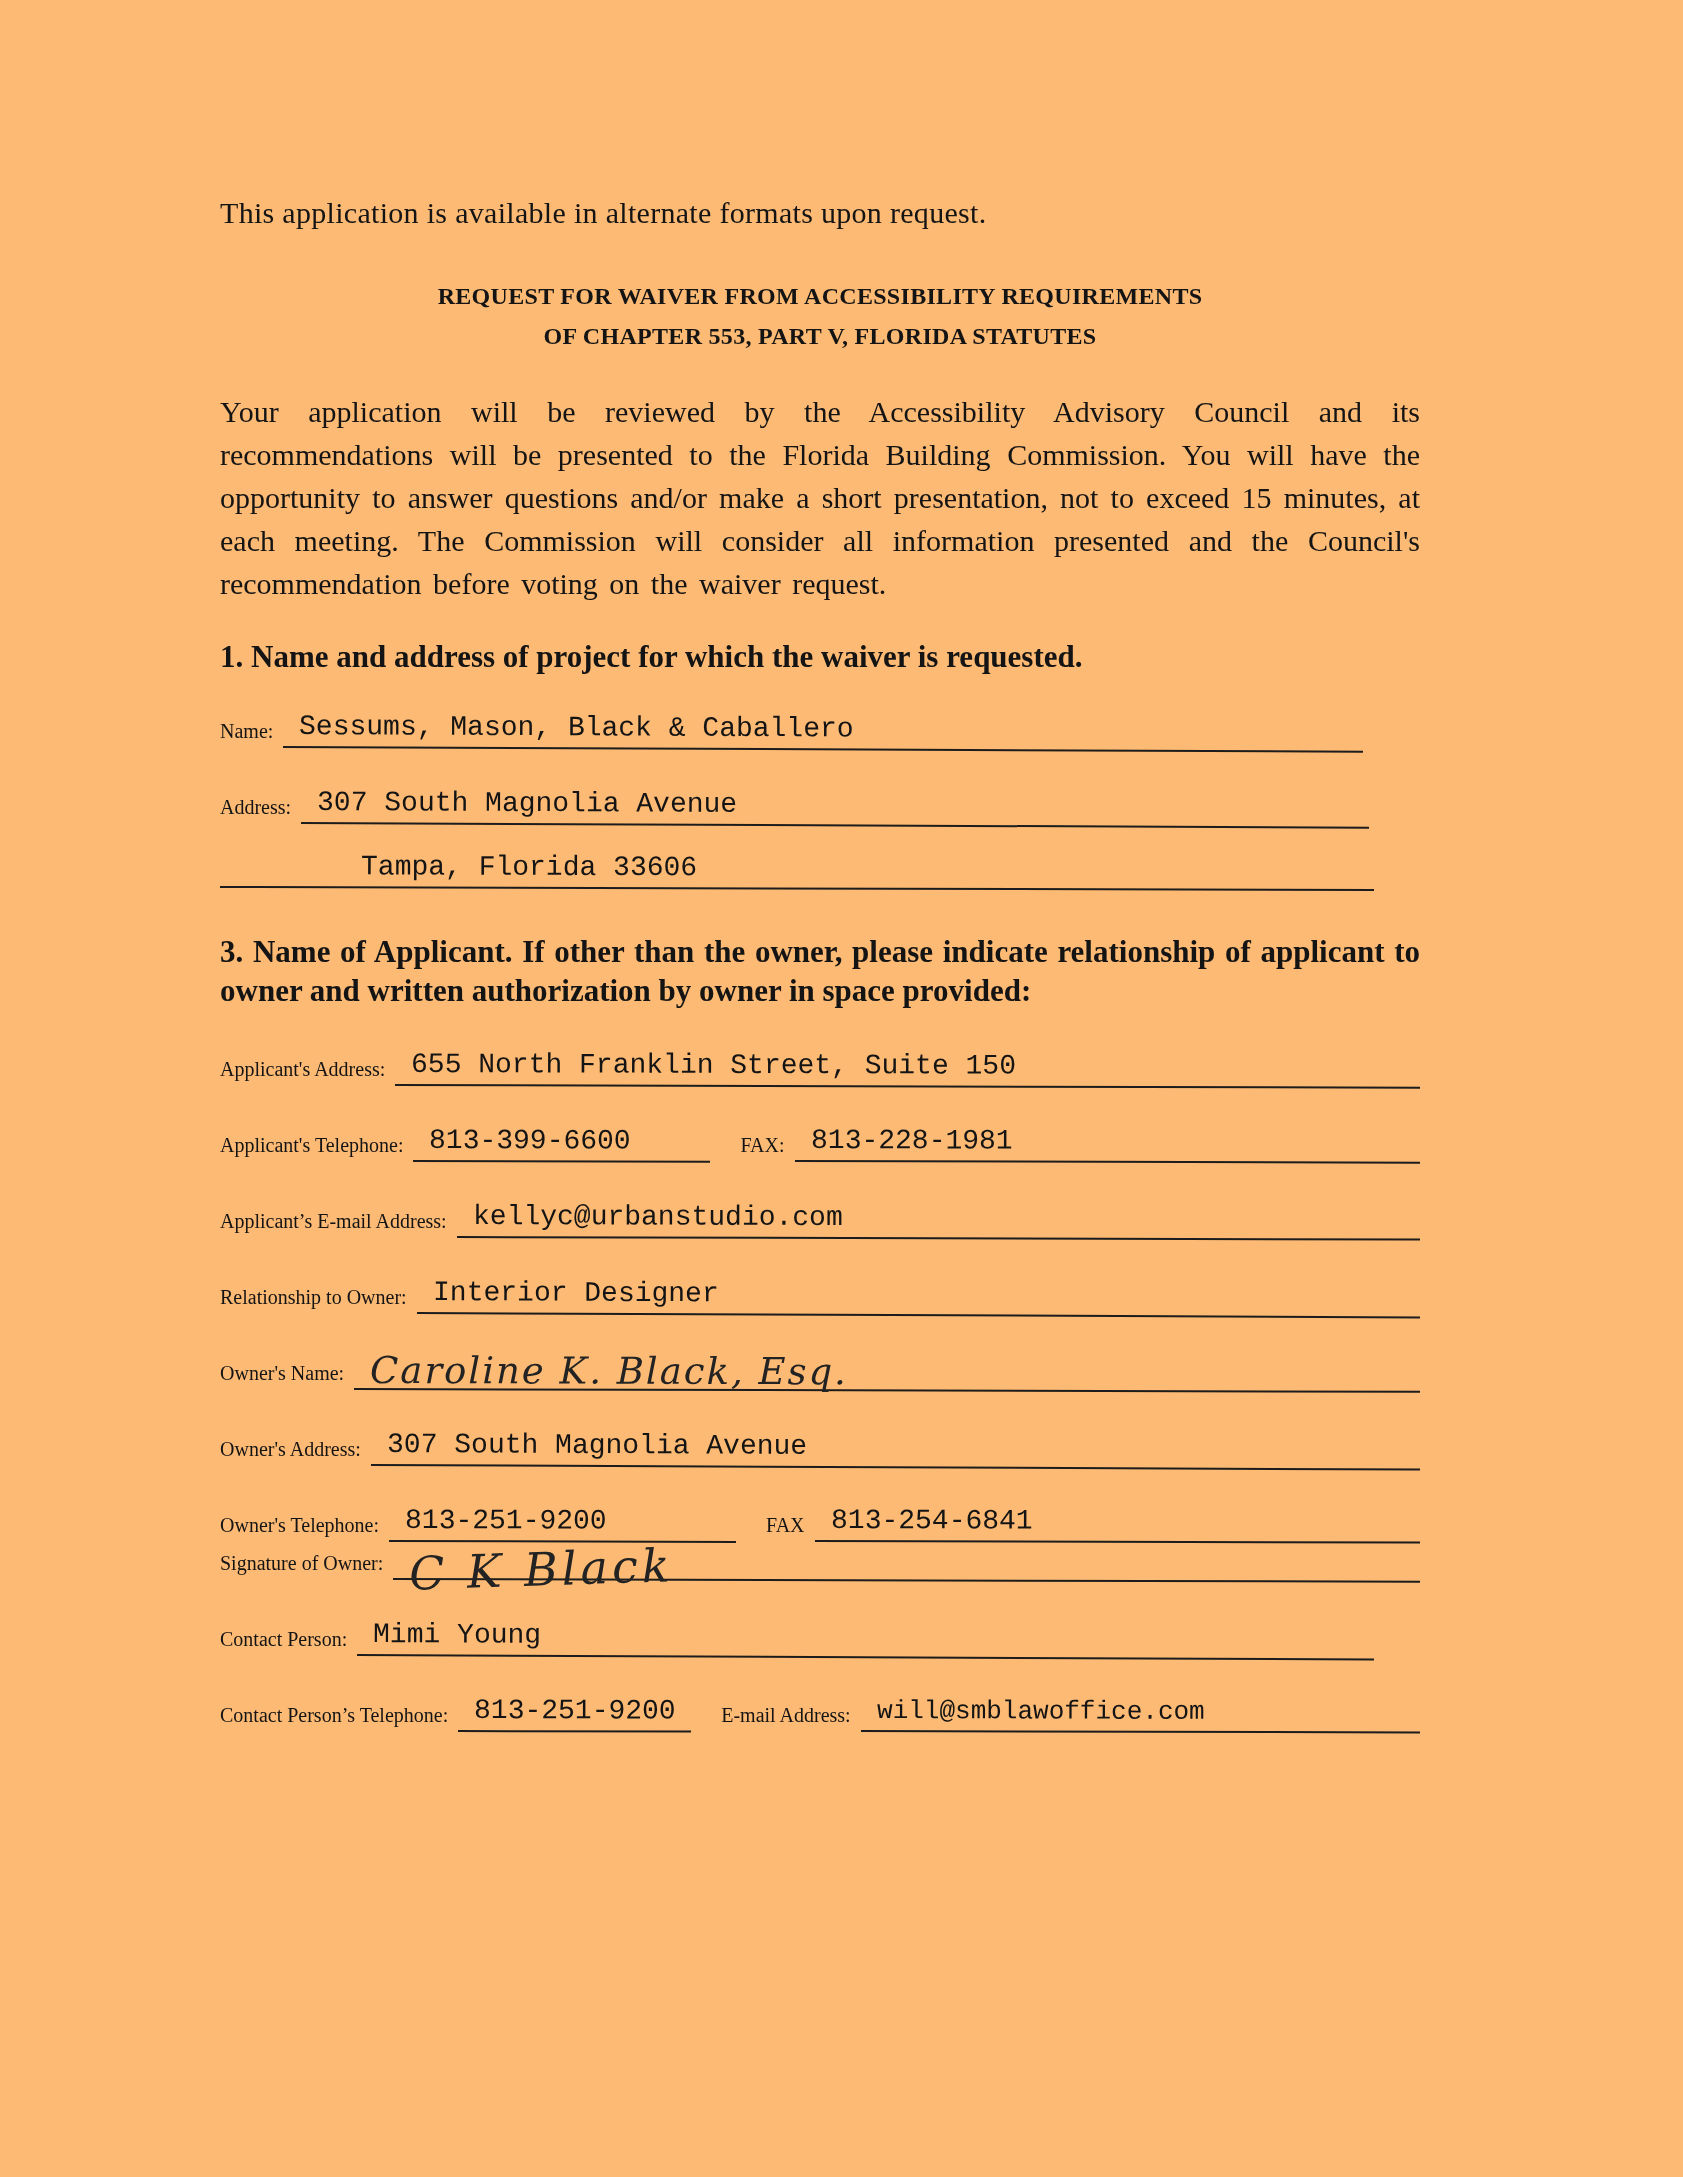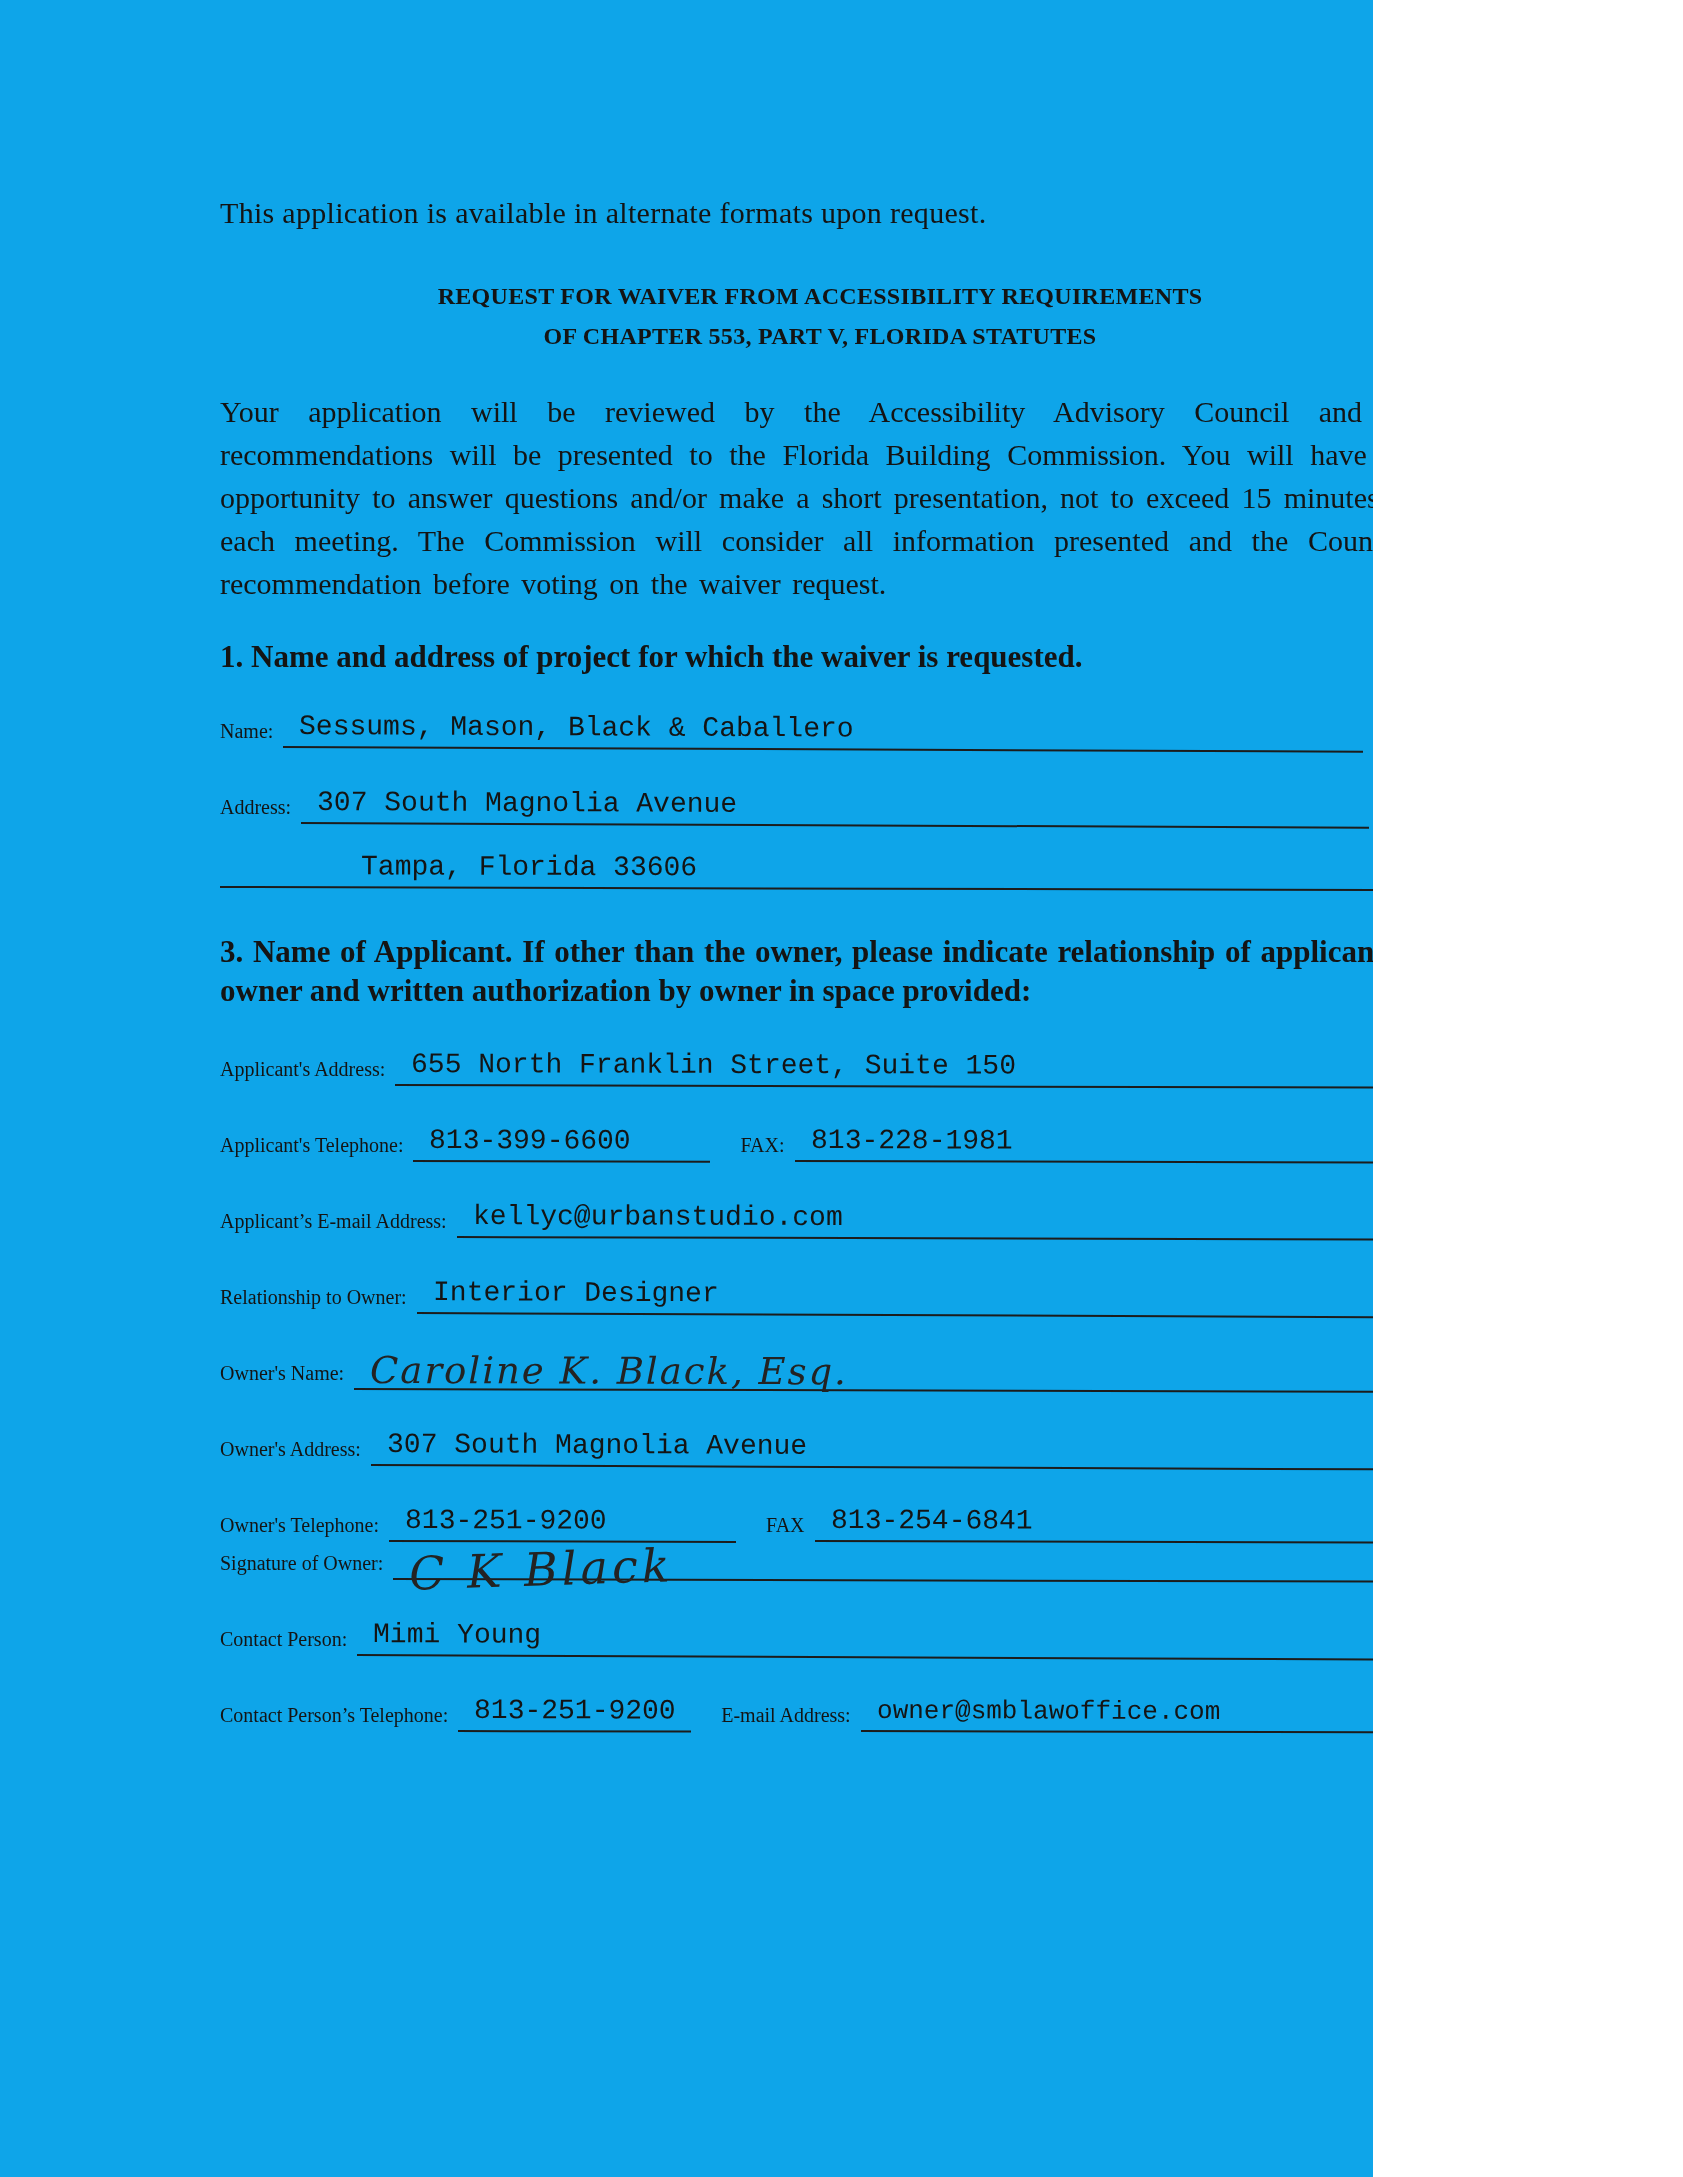--- a/index.html
+++ b/index.html
@@ -1,21 +1,21 @@
 <!DOCTYPE html>
 <html><head>
 <meta charset="utf-8">
 <style>
   * { margin: 0; padding: 0; box-sizing: border-box; }
   html, body { background: #ffffff; }
   .page {
     position: relative;
-    width: 1373px;
+    width: 1683px;
     height: 2177px;
-    background: #0ea5e9;
+    background: #fdba74;
     font-family: "Liberation Serif", serif;
     color: #141414;
     overflow: hidden;
   }
   .content {
     position: absolute;
     left: 220px;
     top: 196px;
     width: 1200px;
   }
@@ -184,18 +184,18 @@
 
     <div class="row">
       <span class="label">Contact Person:</span>
       <span class="fill mr-c t2">Mimi Young</span>
     </div>
 
     <div class="row">
       <span class="label">Contact Person’s Telephone:</span>
       <span class="fill fill-tel-contact t3">813-251-9200</span>
       <span class="label gap-label">E-mail Address:</span>
-      <span class="fill small t3">owner@smblawoffice.com</span>
+      <span class="fill small t3">will@smblawoffice.com</span>
     </div>
 
   </div>
 </div>
 
 
 </body></html>

